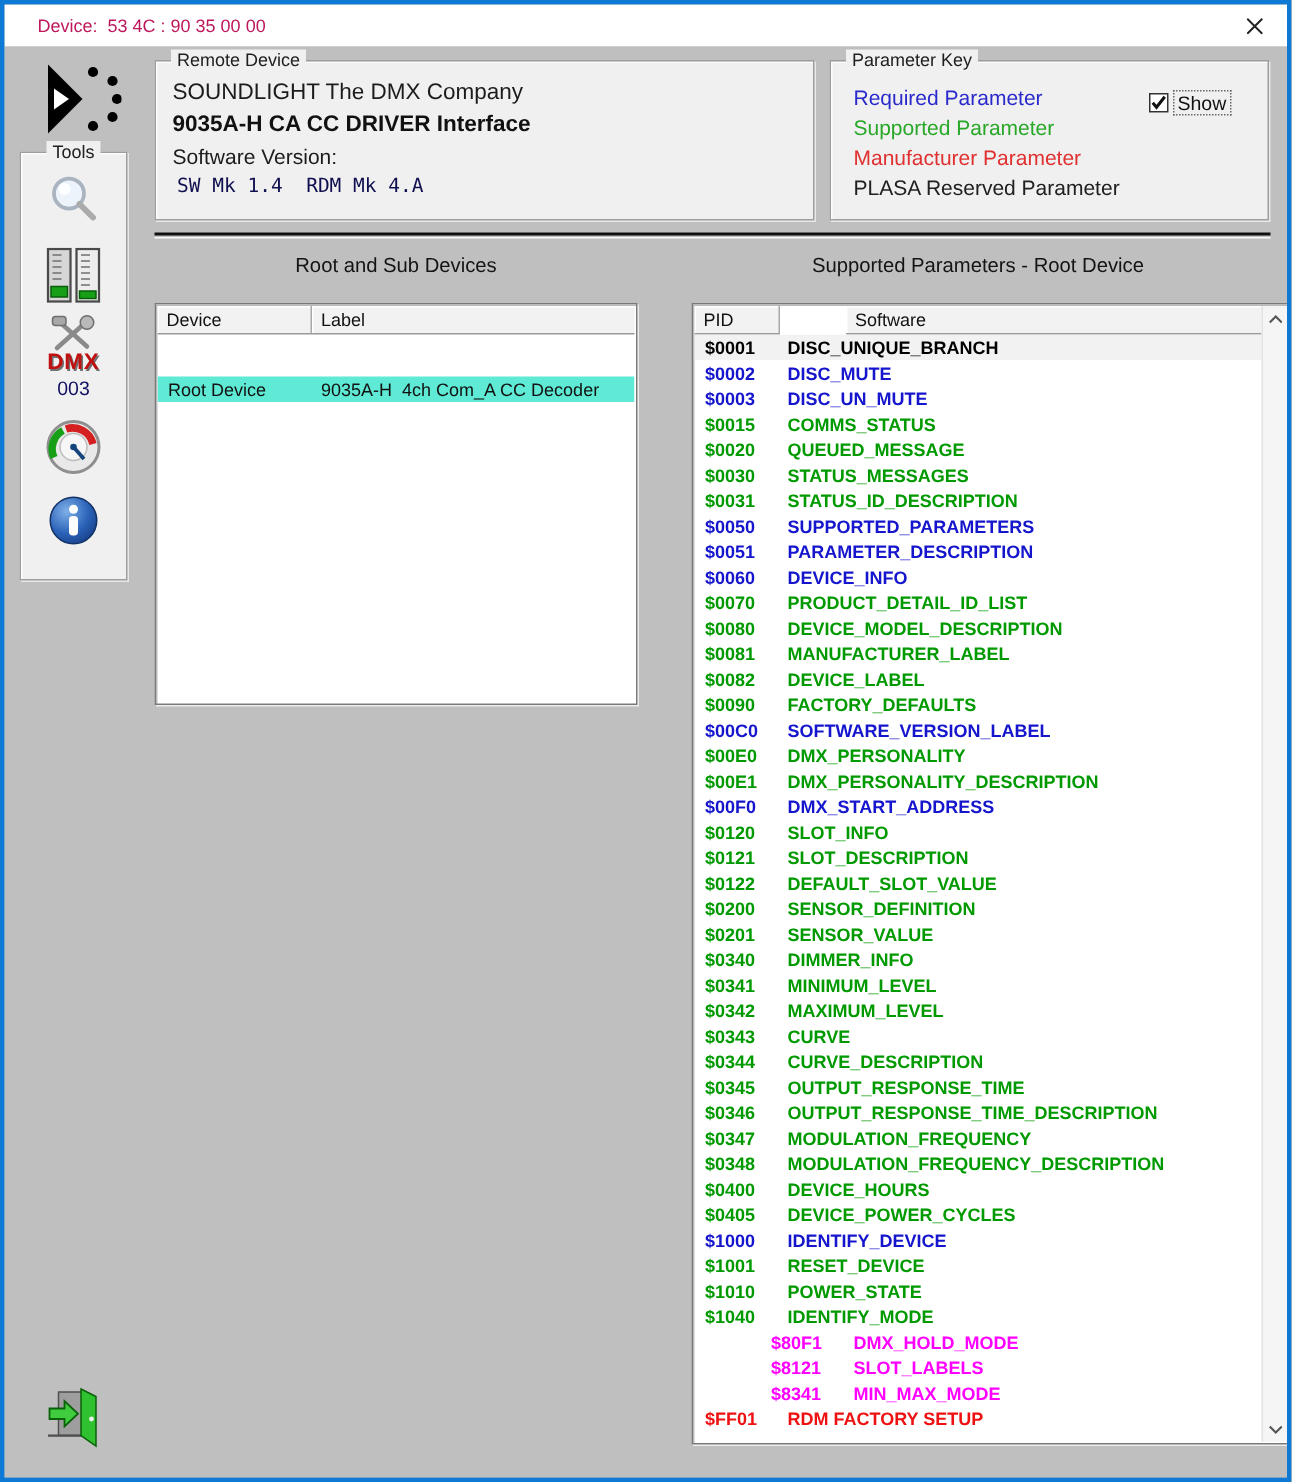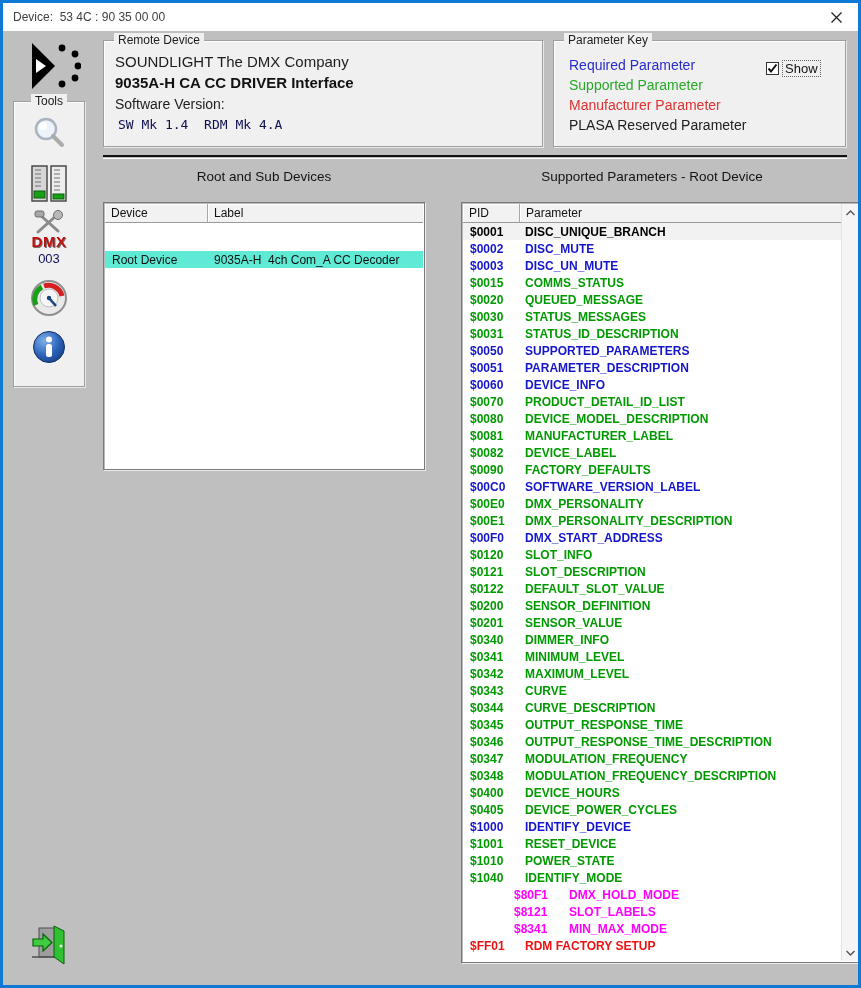--- a/index.html
+++ b/index.html
@@ -8,21 +8,21 @@
 
   .window {
     position:relative; width:861px; height:988px;
     border:3px solid #0F7AD6; background:#BFBFBF; overflow:hidden;
   }
   .titlebar {
     position:absolute; left:0; top:0; right:0; height:28px;
     background:#FFFFFF; display:flex; align-items:center;
   }
   .title-text {
-    font-size:12px; color:#404040; padding-left:10px; white-space:pre;
+    font-size:12px; color:#be185d; padding-left:22px; white-space:pre;
   }
   .close-btn {
     position:absolute; right:2px; top:0; width:40px; height:28px;
     display:flex; align-items:center; justify-content:center; cursor:default;
   }
   .client { position:absolute; left:0; top:28px; right:0; bottom:0; background:#BFBFBF; }
 
   
   .groupbox {
     position:absolute; background:#F0F0F0;
@@ -270,23 +270,23 @@
       </div>
       <div class="rows">
   <div class="drow">
     <span class="dcell-device">Root Device</span>
             <span class="dcell-label">9035A-H  4ch Com_A CC Decoder</span>
   </div>
 </div>
     </div>
 
     <div class="listbox params-box">
-      <div class="thead" style="right:18px;">
+      <div class="thead" style="right:18px;gap:44px;">
         <div class="th" style="width:57px;">PID</div>
-        <div class="th" style="flex:1;">Parameter</div>
+        <div class="th" style="flex:1;">Software</div>
       </div>
       <div class="rows params-rows">
   <div class="prow type-selected">
     <span class="pid">$0001</span>
             <span class="pname">DISC_UNIQUE_BRANCH</span>
   </div>
 
   <div class="prow type-required">
     <span class="pid">$0002</span>
             <span class="pname">DISC_MUTE</span>

